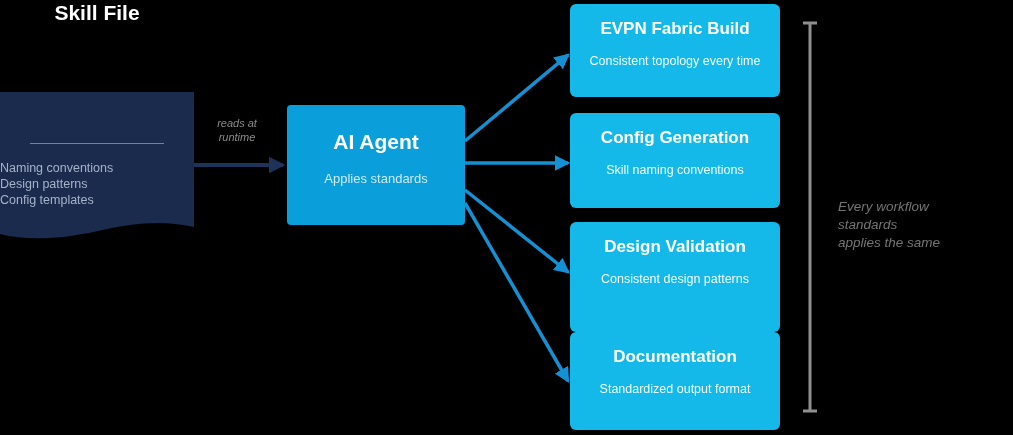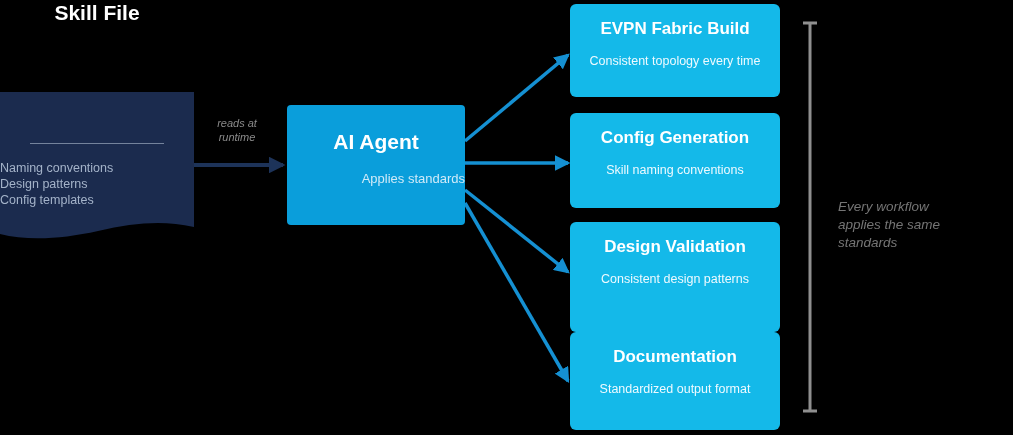--- a/index.html
+++ b/index.html
@@ -36,21 +36,21 @@
     font-size:12.5px;line-height:16.2px;}
 
   
   .edge-label{left:196px;top:117px;width:82px;text-align:center;font-style:italic;
     font-size:11px;line-height:13.5px;color:var(--edge-label-text);}
 
   
   .agent-box{left:287px;top:105px;width:178px;height:120px;border-radius:4px;
     background:var(--agent-box);text-align:center;}
   .agent-title{margin-top:24px;color:#ffffff;font-size:21px;font-weight:bold;line-height:26px;}
-  .agent-subtitle{margin-top:16px;color:var(--agent-subtitle);font-size:13px;line-height:16px;text-align:right;}
+  .agent-subtitle{margin-top:16px;color:var(--agent-subtitle);font-size:13px;line-height:16px;}
 
   
   .wf-box{left:570px;width:210px;border-radius:6px;background:var(--workflow-box);text-align:center;}
   .wf-title{margin-top:14px;color:#ffffff;font-size:17px;font-weight:bold;line-height:22px;}
   .wf-subtitle{margin-top:14px;color:var(--workflow-subtitle);font-size:12.5px;line-height:15px;}
   .wf-0{top:4px;height:93px;}
   .wf-1{top:113px;height:95px;}
   .wf-2{top:222px;height:110px;}
   .wf-3{top:332px;height:98px;}
 
@@ -120,15 +120,15 @@
   <div class="wf-title">Design Validation</div>
   <div class="wf-subtitle">Consistent design patterns</div>
 </div>
 <div class="abs wf-box wf-3">
   <div class="wf-title">Documentation</div>
   <div class="wf-subtitle">Standardized output format</div>
 </div>
 
 <div class="abs note">
   <div>Every workflow</div>
+  <div>standards</div>
   <div>applies the same</div>
-  <div>standards</div>
 </div>
 
 </body></html>

